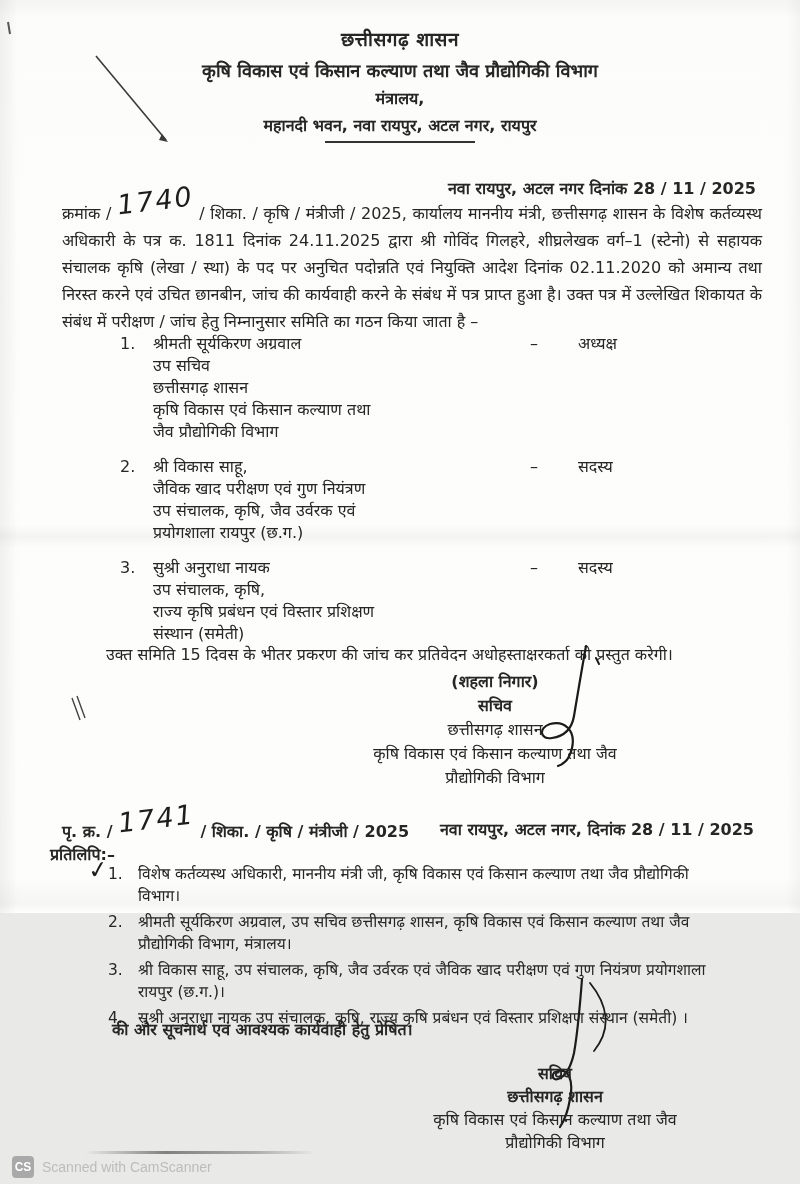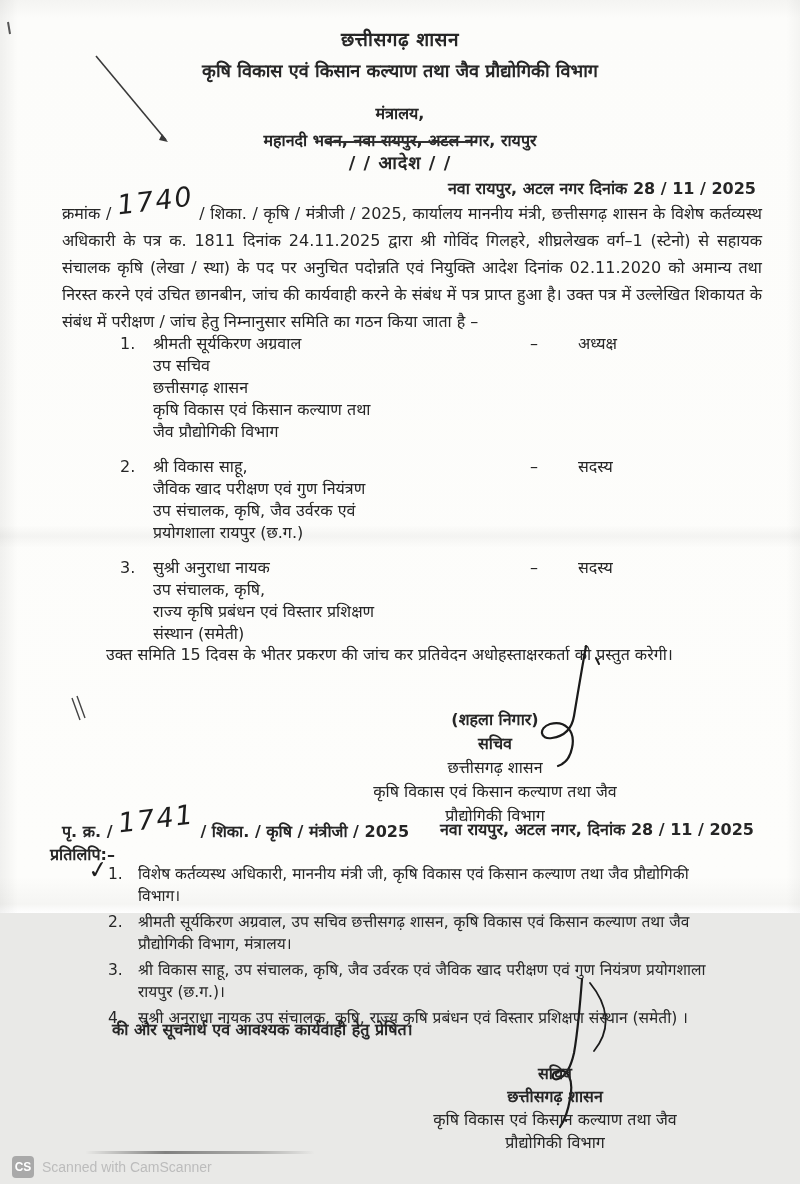--- a/index.html
+++ b/index.html
@@ -74,25 +74,24 @@
     <path d="M162 134 L168 142 L159 140 Z" fill="#3a3a3a"></path>
     <path d="M8 22 L10 34" stroke="#555" stroke-width="2" fill="none"></path>
   </svg>
   <svg class="stroke" style="left:60;top:690px;left:60px;" width="40" height="40" viewBox="0 0 40 40">
     <path d="M12 8 L20 30 M17 6 L25 28" stroke="#444" stroke-width="1.4" fill="none"></path>
   </svg>
 
   <div class="abs center" style="left:0;top:26px;width:800px;">
     <div class="hdr1">छत्तीसगढ़ शासन</div>
     <div class="hdr2" style="margin-top:6px;">कृषि विकास एवं किसान कल्याण तथा जैव प्रौद्योगिकी विभाग</div>
-    <div class="hdr3" style="margin-top:20px;">मंत्रालय,</div>
+    <div class="hdr3" style="margin-top:5px;">मंत्रालय,</div>
     <div class="hdr3" style="margin-top:5px;">महानदी भवन, नवा रायपुर, अटल नगर, रायपुर</div>
   </div>
   <div class="abs divider" style="left:325px;top:141px;"></div>
-  <div class="abs center order-title" style="left:0;top:150px;width:800px;">/ / आदेश  / /</div>
 
   <div class="abs dateline" style="right:44px;top:177px;">नवा रायपुर, अटल नगर दिनांक  28 / 11 / 2025</div>
 
   <div class="abs body-text" style="left:62px;top:200px;width:700px;">
     <span>क्रमांक / </span><span class="handwritten">1740</span><span> / शिका. / कृषि / मंत्रीजी / 2025,</span><span> कार्यालय माननीय मंत्री, छत्तीसगढ़ शासन के विशेष कर्तव्यस्थ अधिकारी के पत्र क. 1811 दिनांक 24.11.2025 द्वारा श्री गोविंद गिलहरे, शीघ्रलेखक वर्ग–1 (स्टेनो) से सहायक संचालक कृषि (लेखा / स्था) के पद पर अनुचित पदोन्नति एवं नियुक्ति आदेश दिनांक 02.11.2020 को अमान्य तथा निरस्त करने एवं उचित छानबीन, जांच की कार्यवाही करने के संबंध में पत्र प्राप्त हुआ है। उक्त पत्र में उल्लेखित शिकायत के संबंध में परीक्षण / जांच हेतु निम्नानुसार समिति का गठन किया जाता है –</span>
   </div>
 
   <div class="abs" style="left:120px;top:333px;width:640px;">
 
     <div class="committee-item">
@@ -132,21 +131,21 @@
       <span class="role">सदस्य</span>
     </div>
   </div>
 
   <div class="abs body-text" style="left:62px;top:642px;width:690px;text-indent:44px;line-height:26px;">उक्त समिति 15 दिवस के भीतर प्रकरण की जांच कर प्रतिवेदन अधोहस्ताक्षरकर्ता को प्रस्तुत करेगी।</div>
 
   <svg class="stroke" style="left:500px;top:640px;" width="140" height="130" viewBox="0 0 140 130">
     <path d="M86 6 C82 28, 78 52, 74 76 C72 88, 66 96, 52 98 C40 100, 38 88, 50 84 C64 80, 76 90, 72 108 C70 118, 64 124, 58 126" fill="none" stroke="#1b1b1b" stroke-width="2.2" stroke-linecap="round"></path>
     <path d="M96 18 L99 24" stroke="#1b1b1b" stroke-width="2" stroke-linecap="round"></path>
   </svg>
-  <div class="abs sig-block" style="left:330px;top:708px;width:330px;">
+  <div class="abs sig-block" style="left:330px;top:670px;width:330px;">
     <div class="bold">(शहला निगार)</div>
     <div class="bold">सचिव</div>
     <div>छत्तीसगढ़ शासन</div>
     <div>कृषि विकास एवं किसान कल्याण तथा जैव</div>
     <div>प्रौद्योगिकी विभाग</div>
   </div>
 
   <div class="abs small-line bold" style="left:62px;top:818px;">
     <span>पृ. क्र. / </span><span class="handwritten">1741</span><span> / शिका. / कृषि / मंत्रीजी / 2025</span>
   </div>

